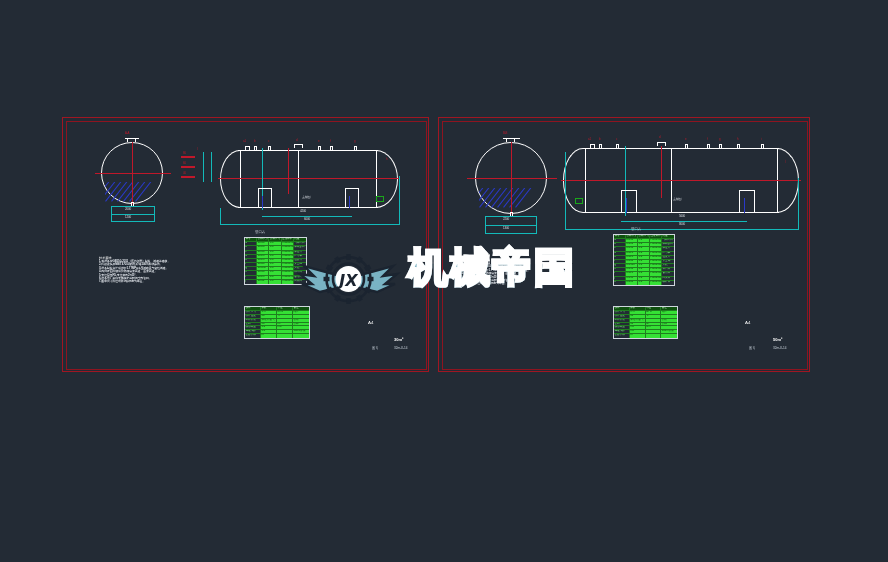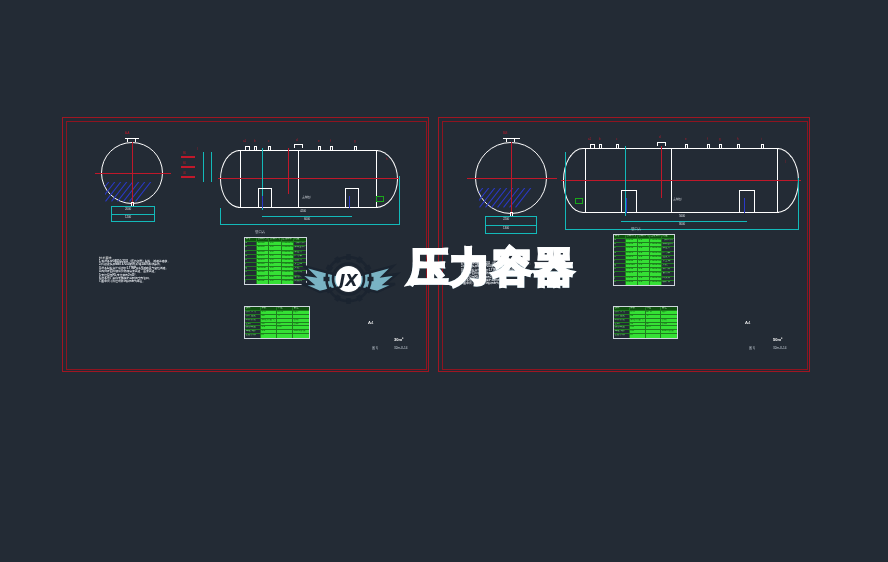--- a/index.html
+++ b/index.html
@@ -592,17 +592,17 @@
           <line x1="-21.7" y1="12.5" x2="-16.5" y2="9.5"></line>
           <line x1="-25" y1="0" x2="-19" y2="0"></line>
           <line x1="-21.7" y1="-12.5" x2="-16.5" y2="-9.5"></line>
           <line x1="-12.5" y1="-21.7" x2="-9.5" y2="-16.5"></line>
         </g>
         <circle r="13" fill="#ffffff"></circle>
         <text x="0" y="7" text-anchor="middle" font-family="DejaVu Sans, sans-serif" font-size="16" font-weight="bold" fill="#1b2430" font-style="italic">JX</text>
       </g>
     </svg>
     <div class="cn">
-      <span>压力容器</span>
+      <span>机械帝国</span>
     </div>
   </div>
 
 </div>
 
 </body></html>

